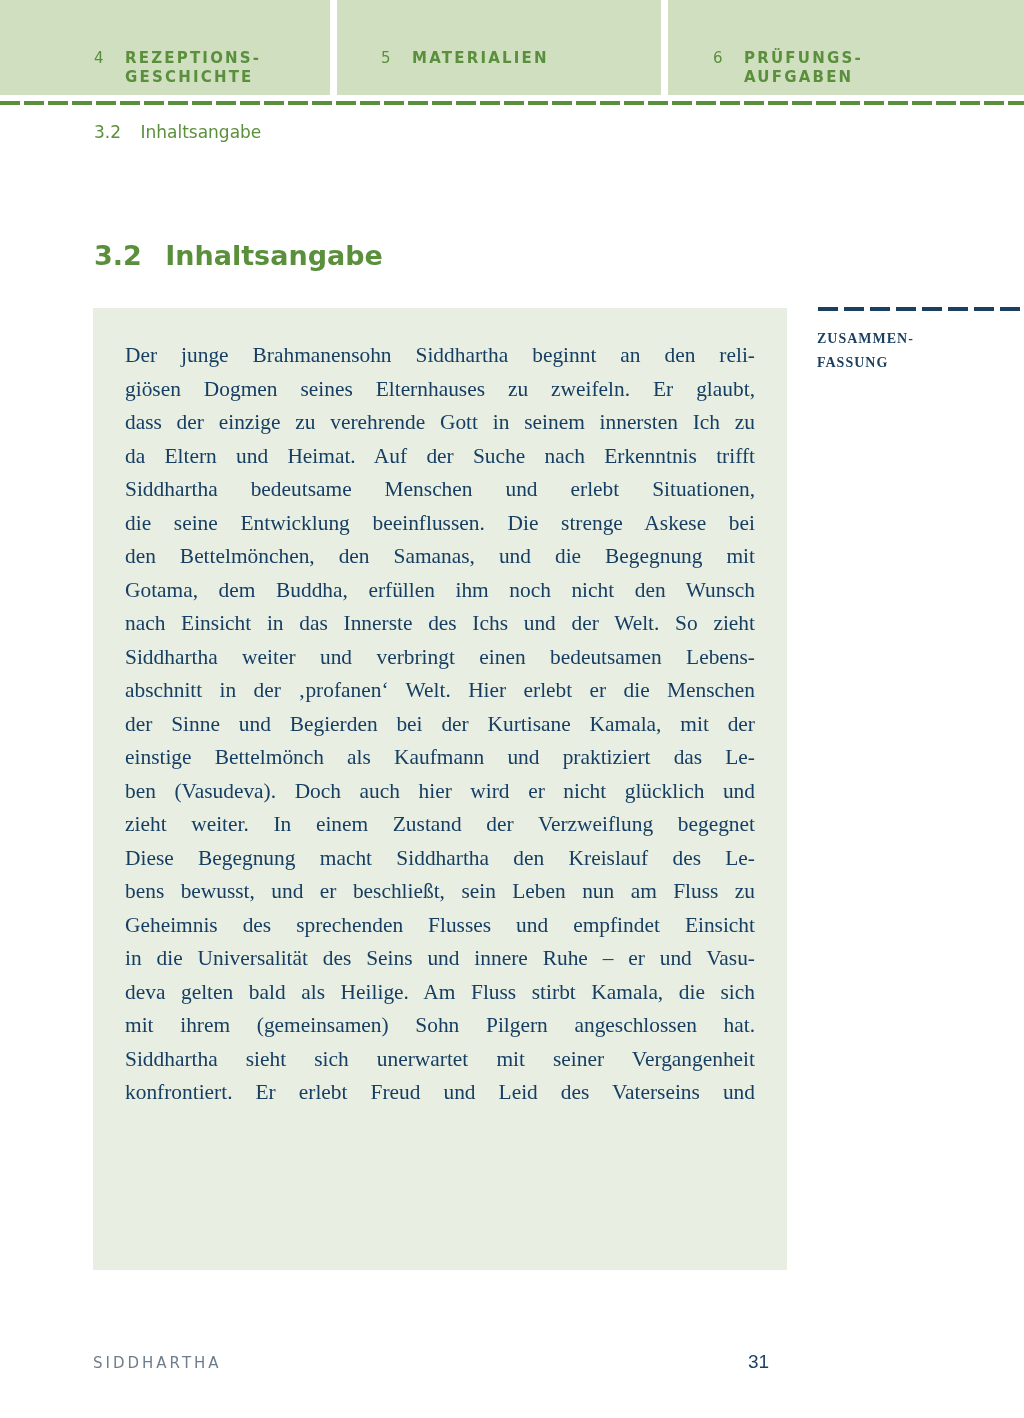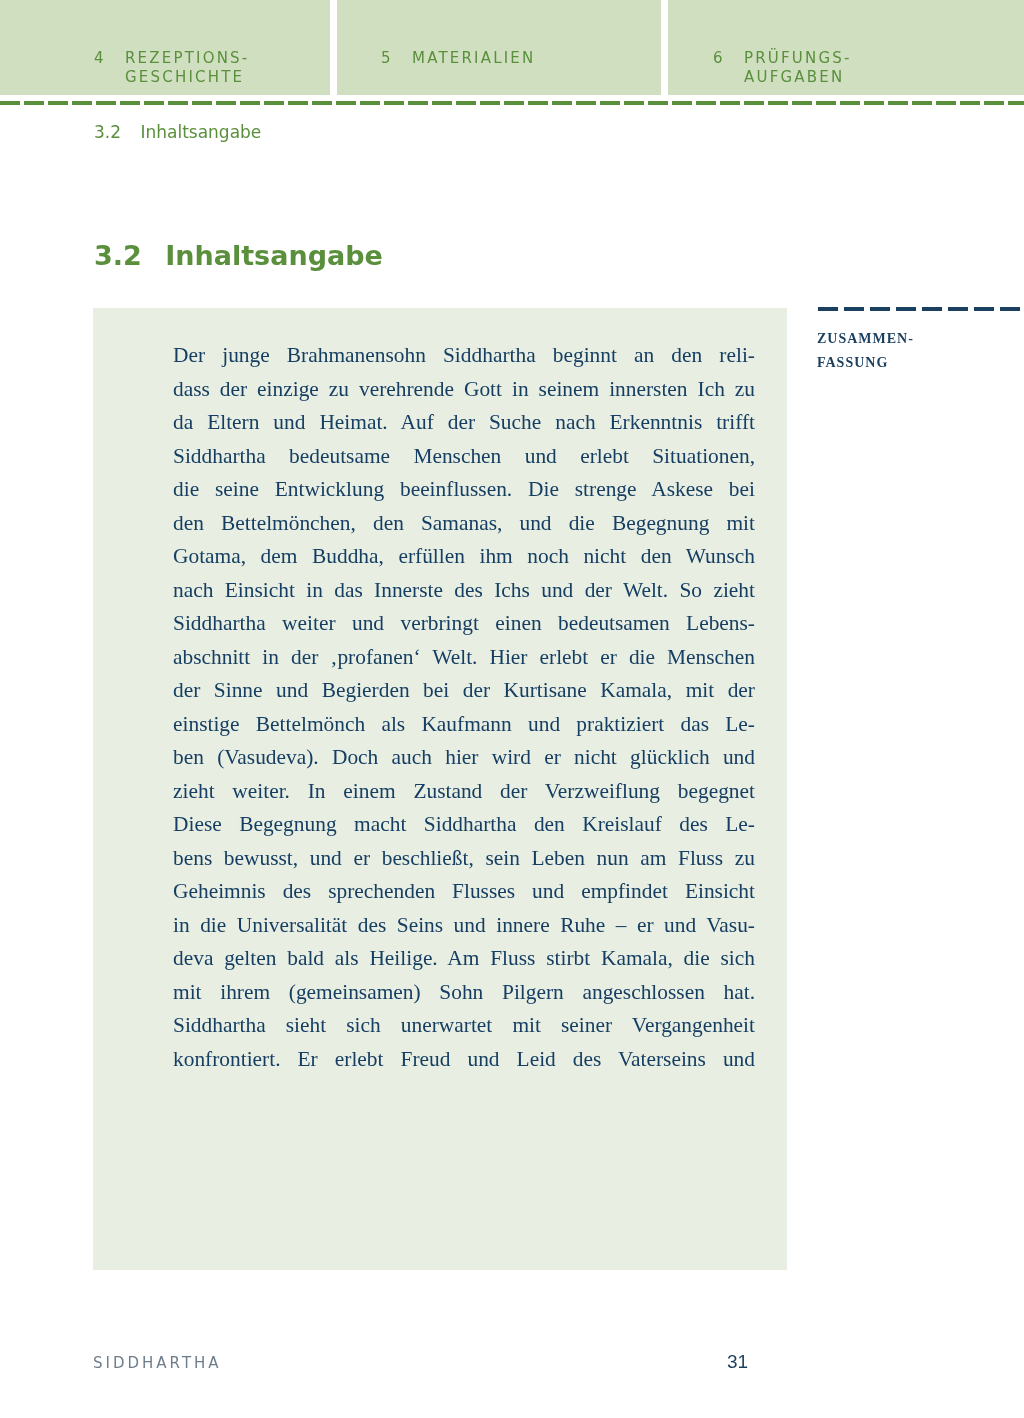--- a/index.html
+++ b/index.html
@@ -11,21 +11,21 @@
     .tab {
       position: absolute; top: 0; height: 95px;
       background: #cfdfc0;
     }
     .tab-inner {
       position: absolute; top: 49px;
       color: #5a8f3c; font-size: 15px; letter-spacing: 2.2px; line-height: 19px;
       font-family: "DejaVu Sans", sans-serif; font-weight: normal;
     }
     .tab-num { position: absolute; left: 0; top: 0; }
-    .tab-label { position: absolute; left: 31px; top: 0; white-space: pre; }
+    .tab-label { position: absolute; left: 31px; top: 0; white-space: pre; font-weight: bold; }
     .dash-green {
       position: absolute; left: 0; top: 101px; width: 1024px; height: 4px;
       background: repeating-linear-gradient(90deg, #5a8f3c 0 20px, transparent 20px 24px);
     }
     .running-head {
       position: absolute; left: 94px; top: 122px;
       color: #5a8f3c; font-size: 17px; font-family: "DejaVu Sans", sans-serif;
     }
     .running-head .num { margin-right: 14px; }
     .section-title {
@@ -36,38 +36,38 @@
     .section-title .num { margin-right: 14px; }
     .summary-box {
       position: absolute; left: 93px; top: 308px; width: 694px; height: 962px;
       background: #e8efe2;
     }
     .summary-text {
       position: absolute; left: 32px; top: 31px; width: 630px;
       color: #163e63; font-family: "Liberation Serif", serif;
       font-size: 21.4px; line-height: 33.5px; text-align: justify;
     }
-    .summary-text .line { display: block; text-align: justify; text-align-last: justify; white-space: nowrap; margin-left: 48px; }
+    .summary-text .line { display: block; text-align: justify; text-align-last: justify; white-space: nowrap; }
     .dash-blue {
       position: absolute; left: 818px; top: 307px; width: 206px; height: 4px;
       background: repeating-linear-gradient(90deg, #1b3f5e 0 20px, transparent 20px 26px);
     }
     .margin-label {
       position: absolute; left: 817px; top: 327px;
       color: #1b3f5e; font-size: 14px; font-weight: bold; letter-spacing: 1px; line-height: 24px;
       font-family: Liberation Serif, serif;
     }
     .footer-title {
       position: absolute; left: 93px; top: 1354px;
       color: #6e7d8c; font-size: 15px; letter-spacing: 3px;
       font-family: "DejaVu Sans", sans-serif;
       text-align: center;
     }
     .footer-page {
-      position: absolute; left: 727px; top: 1351px;
+      position: absolute; left: 748px; top: 1351px;
       color: #1b3f5e; font-size: 19px; font-family: "Liberation Sans", sans-serif;
     }
   </style>
 </head>
 <body>
 
 <div class="tab" style="left:0; width:330px;">
   <div class="tab-inner" style="left:94px;">
     <span class="tab-num">4</span>
     <span class="tab-label">REZEPTIONS-
@@ -96,20 +96,21 @@
 </div>
 
 <h1 class="section-title" style="margin:0;">
   <span class="num">3.2</span>
   <span>Inhaltsangabe</span>
 </h1>
 
 <div class="summary-box">
   <div class="summary-text" id="summary-text">
       <span class="line">Der junge Brahmanensohn Siddhartha beginnt an den reli-</span>
+      <span class="line">giösen Dogmen seines Elternhauses zu zweifeln. Er glaubt,</span>
       <span class="line">dass der einzige zu verehrende Gott in seinem innersten Ich zu</span>
       <span class="line">da Eltern und Heimat. Auf der Suche nach Erkenntnis trifft</span>
       <span class="line">Siddhartha bedeutsame Menschen und erlebt Situationen,</span>
       <span class="line">die seine Entwicklung beeinflussen. Die strenge Askese bei</span>
       <span class="line">den Bettelmönchen, den Samanas, und die Begegnung mit</span>
       <span class="line">Gotama, dem Buddha, erfüllen ihm noch nicht den Wunsch</span>
       <span class="line">nach Einsicht in das Innerste des Ichs und der Welt. So zieht</span>
       <span class="line">Siddhartha weiter und verbringt einen bedeutsamen Lebens-</span>
       <span class="line">abschnitt in der ‚profanen‘ Welt. Hier erlebt er die Menschen</span>
       <span class="line">der Sinne und Begierden bei der Kurtisane Kamala, mit der</span>

